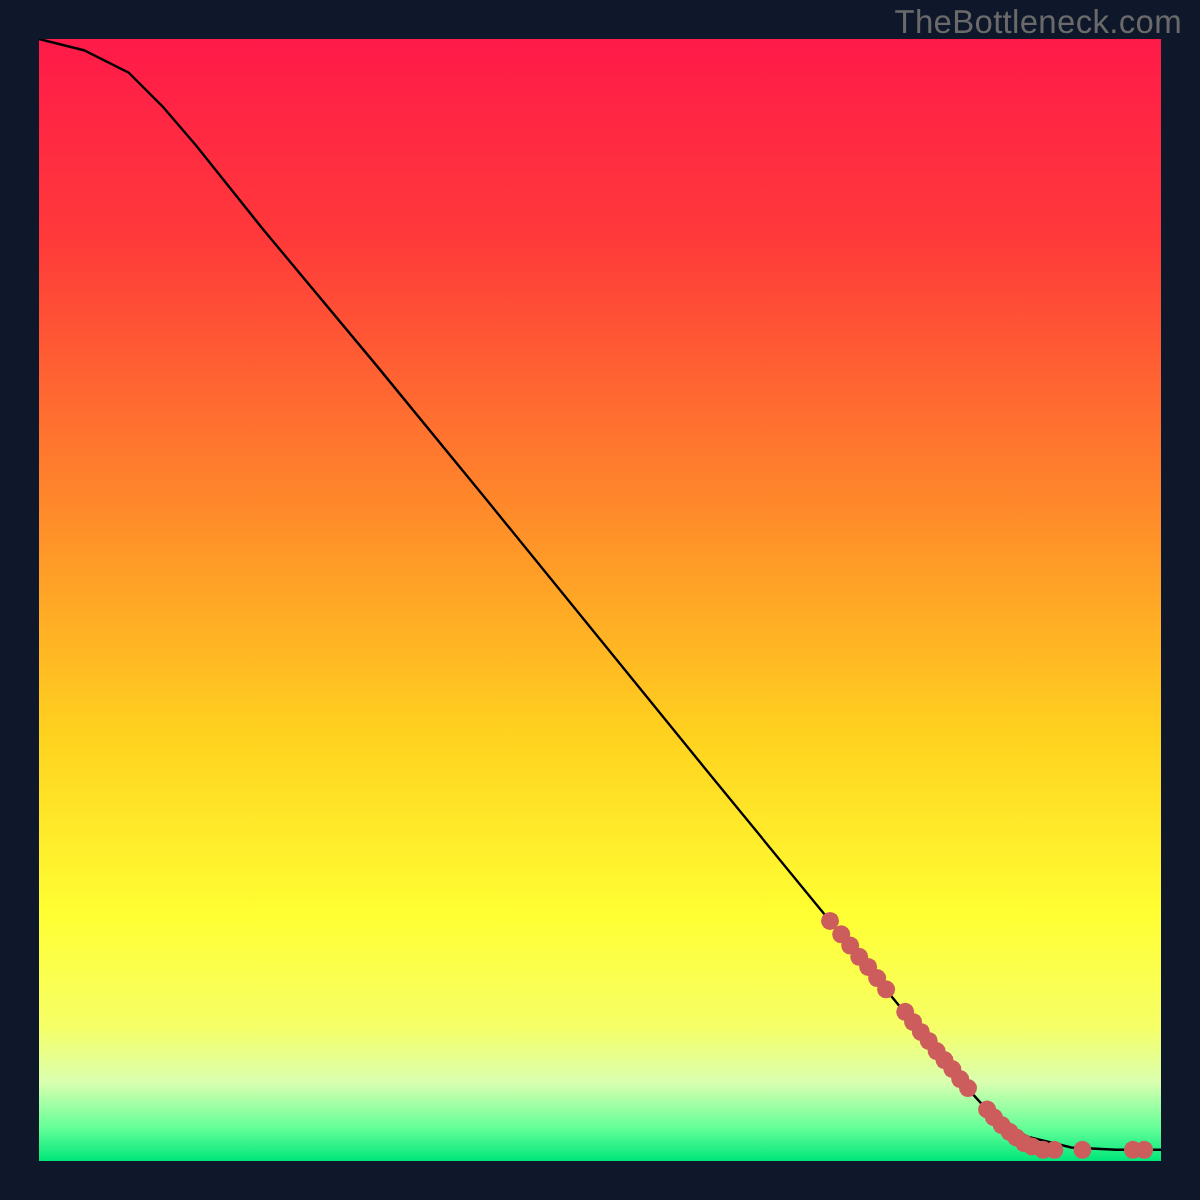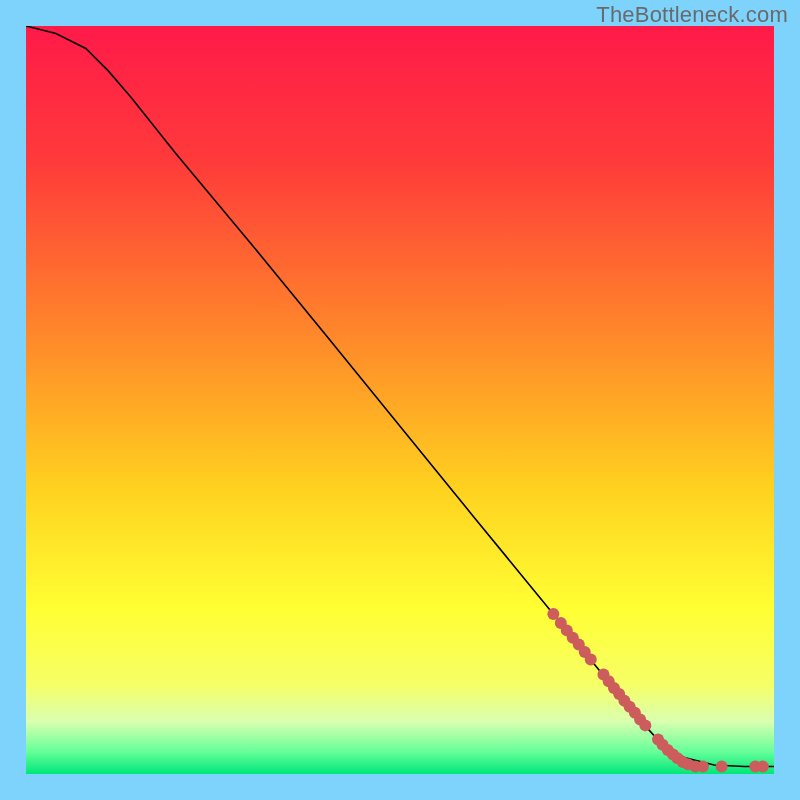--- a/index.html
+++ b/index.html
@@ -8,21 +8,21 @@
     width: 800px;
     height: 800px;
     background: #000;
     font-family: Arial, Helvetica, sans-serif;
     overflow: hidden;
   }
   .frame {
     position: relative;
     width: 800px;
     height: 800px;
-    background: #7dd3fc;
+    background: #0f172a;
     text-align: right;
   }
   .watermark {
     position: absolute;
     top: 2px;
     right: 12px;
     color: #6a6a6a;
     font-size: 22px;
     font-weight: 400;
     letter-spacing: 0.2px;

